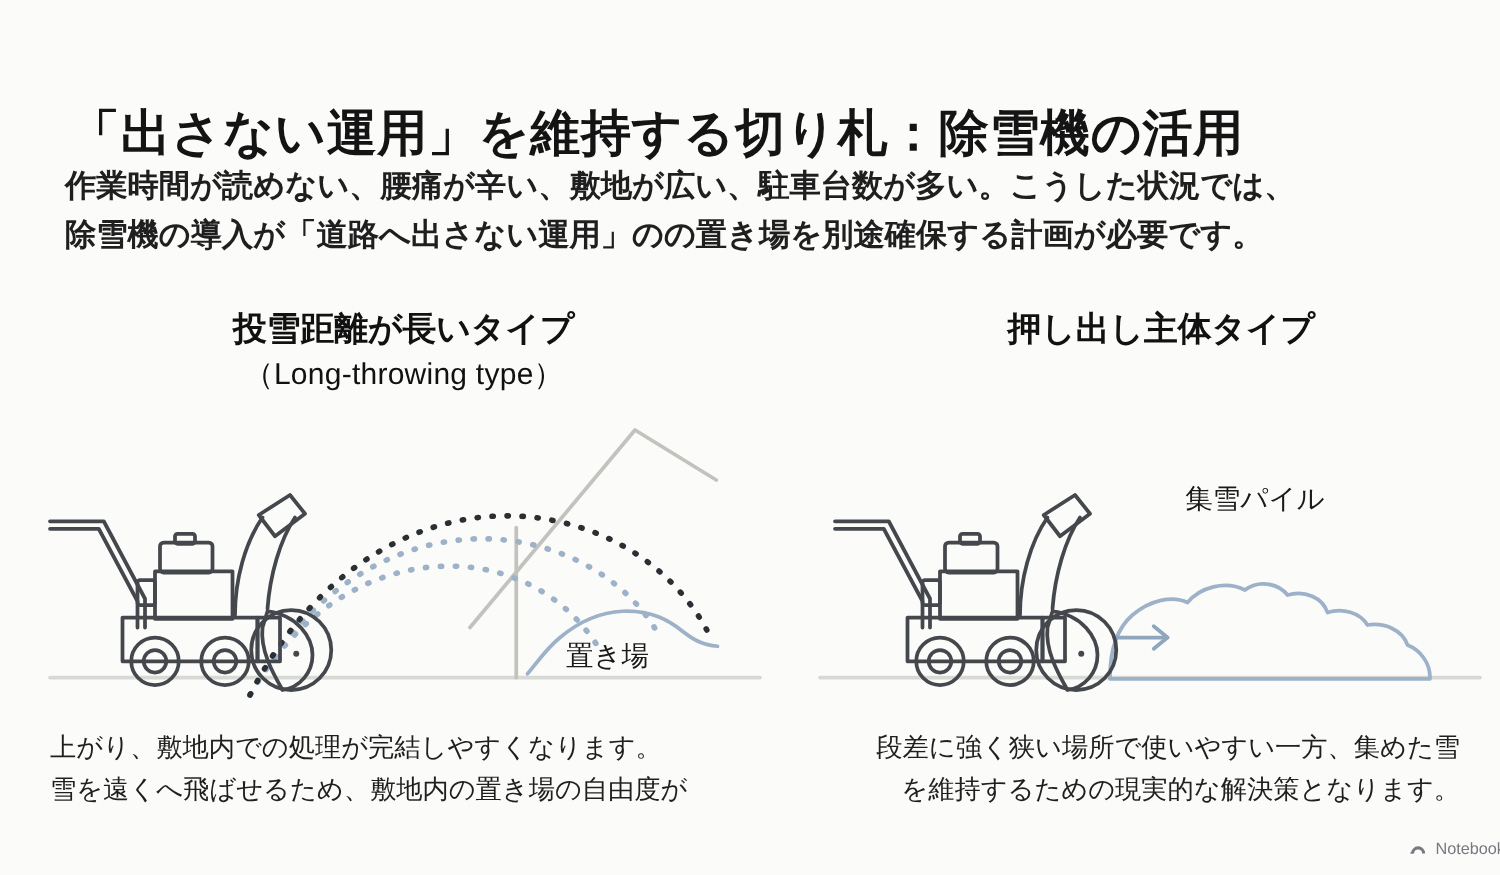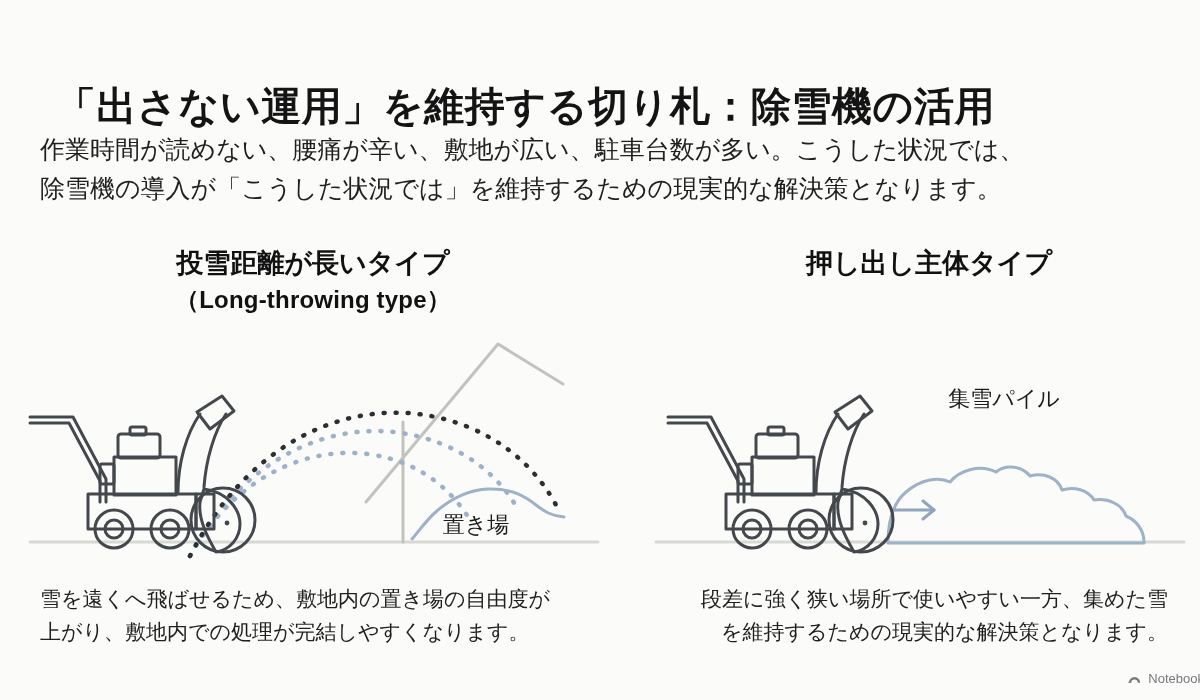--- a/index.html
+++ b/index.html
@@ -13,37 +13,37 @@
     position:relative;
   }
   .slide{position:relative;width:1200px;height:700px;}
 
   .title{
     position:absolute;left:56px;top:52px;
     font-size:40px;font-weight:700;letter-spacing:0.5px;
     color:#141414;white-space:nowrap;
   }
   .lead{
-    position:absolute;left:40px;top:130px;width:1110px;
-    font-size:25px;font-weight:400;line-height:1.55;
+    position:absolute;left:52px;top:130px;width:1110px;
+    font-size:25px;font-weight:700;line-height:1.55;
     color:#1f1f1f;
   }
   .lead div{white-space:nowrap;}
 
   .col{position:absolute;top:246px;}
-  .col-left{left:18px;width:590px;}
+  .col-left{left:28px;width:590px;}
   .col-right{left:644px;width:570px;}
 
   .col-head{
     text-align:center;
     font-size:27px;font-weight:700;color:#111;
     line-height:1.28;
   }
   .col-head .en{
-    display:block;font-size:24px;font-weight:700;margin-top:4px;
+    display:block;font-size:24px;font-weight:400;margin-top:4px;
     letter-spacing:0.2px;
   }
 
   .fig{position:absolute;left:0;top:78px;}
 
   .caption{
     position:absolute;top:583px;
     font-size:21px;line-height:1.55;color:#1f1f1f;
   }
   .caption div{white-space:nowrap;}
@@ -59,21 +59,21 @@
 </style>
 </head>
 <body>
 
 <div class="slide">
 
   <h1 class="title">「出さない運用」を維持する切り札：除雪機の活用</h1>
 
   <div class="lead">
     <div>作業時間が読めない、腰痛が辛い、敷地が広い、駐車台数が多い。こうした状況では、</div>
-    <div>除雪機の導入が「こうした状況では」を維持するための現実的な解決策となります。</div>
+    <div>除雪機の導入が「道路へ出さない運用」のの置き場を別途確保する計画が必要です。</div>
   </div>
 
   <section class="col col-left">
     <div class="col-head">
       <span>投雪距離が長いタイプ</span>
       <span class="en">（Long-throwing type）</span>
     </div>
 
     <svg class="fig" width="590" height="240" viewBox="0 0 590 240" xmlns="http://www.w3.org/2000/svg">
 
@@ -119,22 +119,22 @@
         <path d="M160,168 C160,140 168,110 182,90"></path>
         <path d="M186,163 C188,136 196,108 208,90"></path>
         <path d="M179,88 L204,72 L216,87 L192,105 Z"></path>
       </g>
 
       <text x="458" y="208" text-anchor="middle" font-family="'Liberation Sans',sans-serif" font-size="22" fill="#1a1a1a">置き場</text>
     </svg>
   </section>
 
   <div class="caption cap-left">
+    <div>上がり、敷地内での処理が完結しやすくなります。</div>
     <div>雪を遠くへ飛ばせるため、敷地内の置き場の自由度が</div>
-    <div>上がり、敷地内での処理が完結しやすくなります。</div>
   </div>
 
   <section class="col col-right">
     <div class="col-head">
       <span>押し出し主体タイプ</span>
     </div>
 
     <svg class="fig" width="570" height="240" viewBox="0 0 570 240" xmlns="http://www.w3.org/2000/svg">
 
       <line x1="12" y1="218" x2="540" y2="218" stroke="#d8d8d4" stroke-width="3" stroke-linecap="round"></line>

